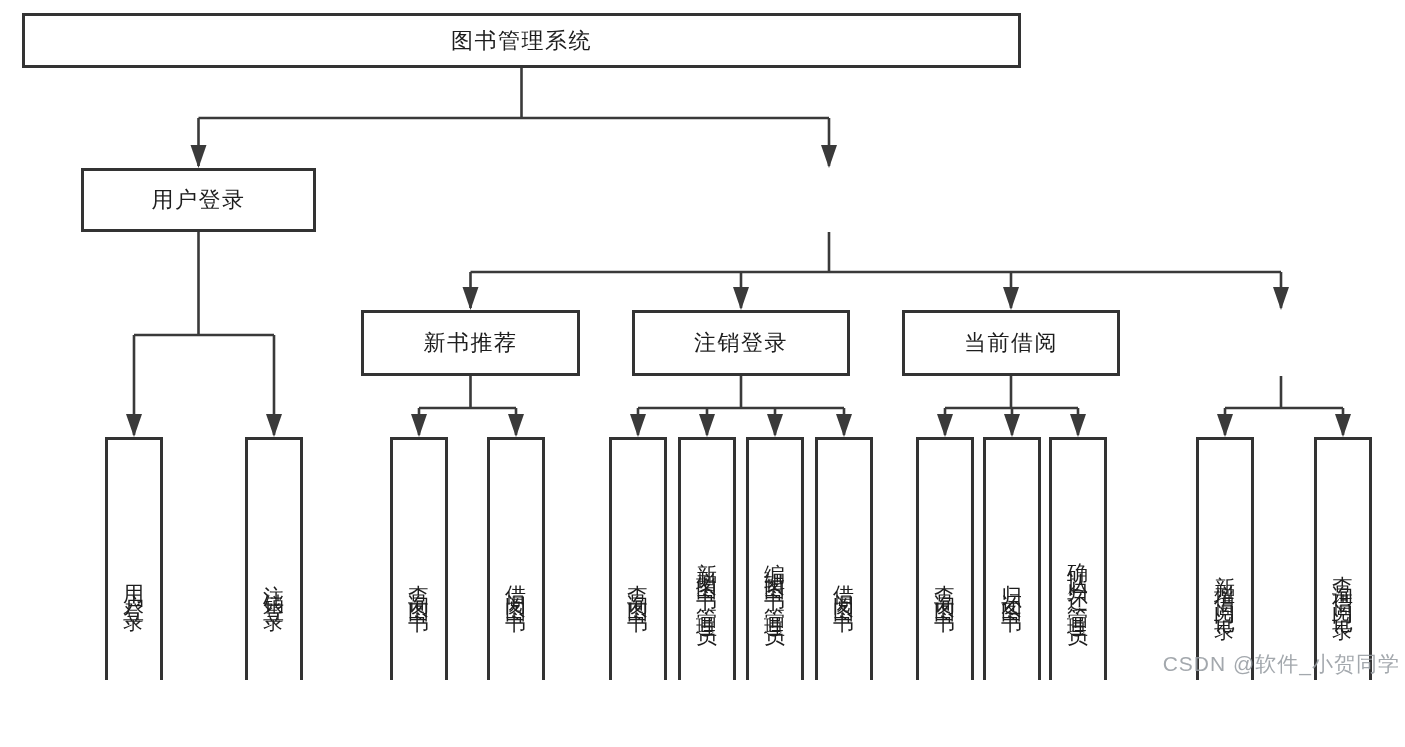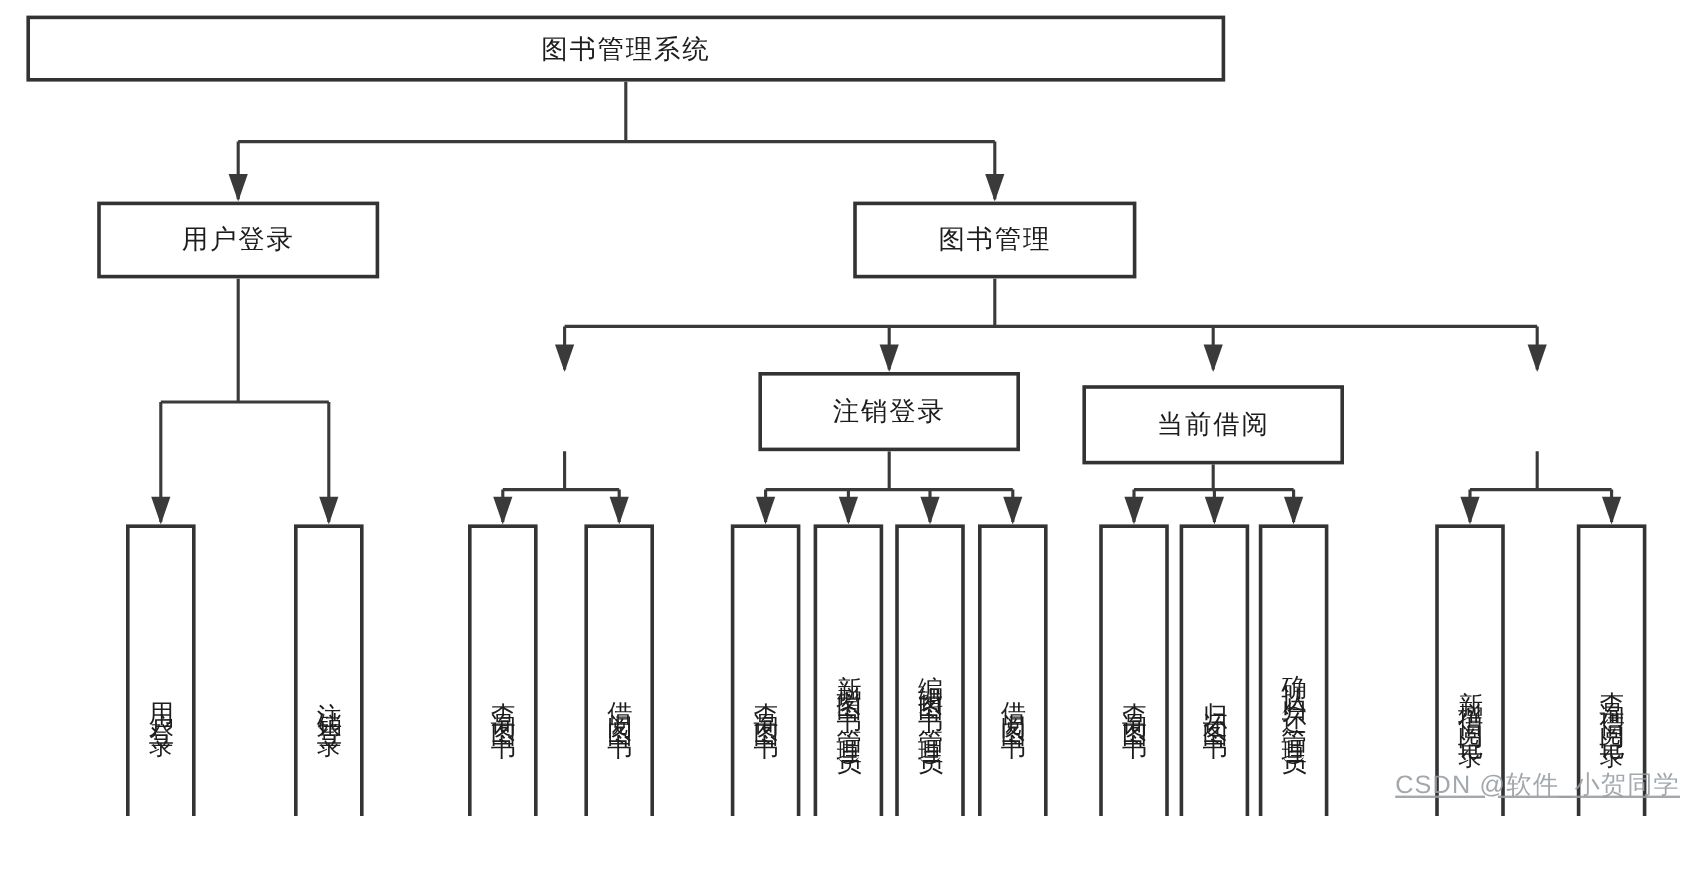--- a/index.html
+++ b/index.html
@@ -14,24 +14,24 @@
     border:3px solid var(--border-color,#333333);
     display:flex; align-items:center; justify-content:center;
     color:var(--text-color,#1d1d1d);
   }
   .node.h span { font-size:22px; letter-spacing:1.5px; white-space:nowrap; }
   .node.v span {
     writing-mode:vertical-rl; text-orientation:mixed;
     font-size:21px; letter-spacing:9px; line-height:1;
   }
   .watermark {
-    position:absolute; right:5px; bottom:12px;
+    position:absolute; right:5px; bottom:2px;
     font-size:21px; letter-spacing:1px;
     color:var(--watermark-color,rgba(150,156,162,0.88));
-    white-space:nowrap; pointer-events:none;text-decoration:underline;
+    white-space:nowrap; pointer-events:none;
   }
 </style>
 </head>
 <body>
 
 <div class="canvas" style="--border-color: #333333; --text-color: #1d1d1d; --watermark-color: rgba(150,156,162,0.88); width: 1405px; height: 680px;">
   <svg id="connectors" width="1405" height="747" viewBox="0 0 1405 747">
       <path d="M521.5,68 V118 M198.5,118 H829 M198.5,118 V166 M829,118 V166" fill="none" stroke="#3a3a3a" stroke-width="2.6"></path>
       <polygon points="198.5,168 190.5,145 206.5,145" fill="#3a3a3a"></polygon>
       <polygon points="829,168 821,145 837,145" fill="#3a3a3a"></polygon>
@@ -59,27 +59,27 @@
       <polygon points="1225,437 1217,414 1233,414" fill="#3a3a3a"></polygon>
       <polygon points="1343,437 1335,414 1351,414" fill="#3a3a3a"></polygon>
     </svg>
   <div id="nodes">
       <div class="node h" style="left: 22px; top: 13px; width: 999px; height: 55px;">
         <span>图书管理系统</span>
       </div>
       <div class="node h" style="left: 81px; top: 168px; width: 235px; height: 64px;">
         <span>用户登录</span>
       </div>
-      <div class="node h" style="left: 711px; top: 168px; width: 236px; height: 64px;">
-        <span>图书管理</span>
+      <div class="node h" style="left: 361px; top: 310px; width: 219px; height: 66px;">
+        <span>新书推荐</span>
       </div>
       <div class="node h" style="left: 632px; top: 310px; width: 218px; height: 66px;">
         <span>注销登录</span>
       </div>
-      <div class="node h" style="left: 902px; top: 321px; width: 218px; height: 66px;">
+      <div class="node h" style="left: 902px; top: 310px; width: 218px; height: 66px;">
         <span>当前借阅</span>
       </div>
       <div class="node v" style="left: 105px; top: 437px; width: 58px; height: 298px;">
         <span>用户登录</span>
       </div>
       <div class="node v" style="left: 245px; top: 437px; width: 58px; height: 298px;">
         <span>注销登录</span>
       </div>
       <div class="node v" style="left: 390px; top: 437px; width: 58px; height: 298px;">
         <span>查询图书</span>

